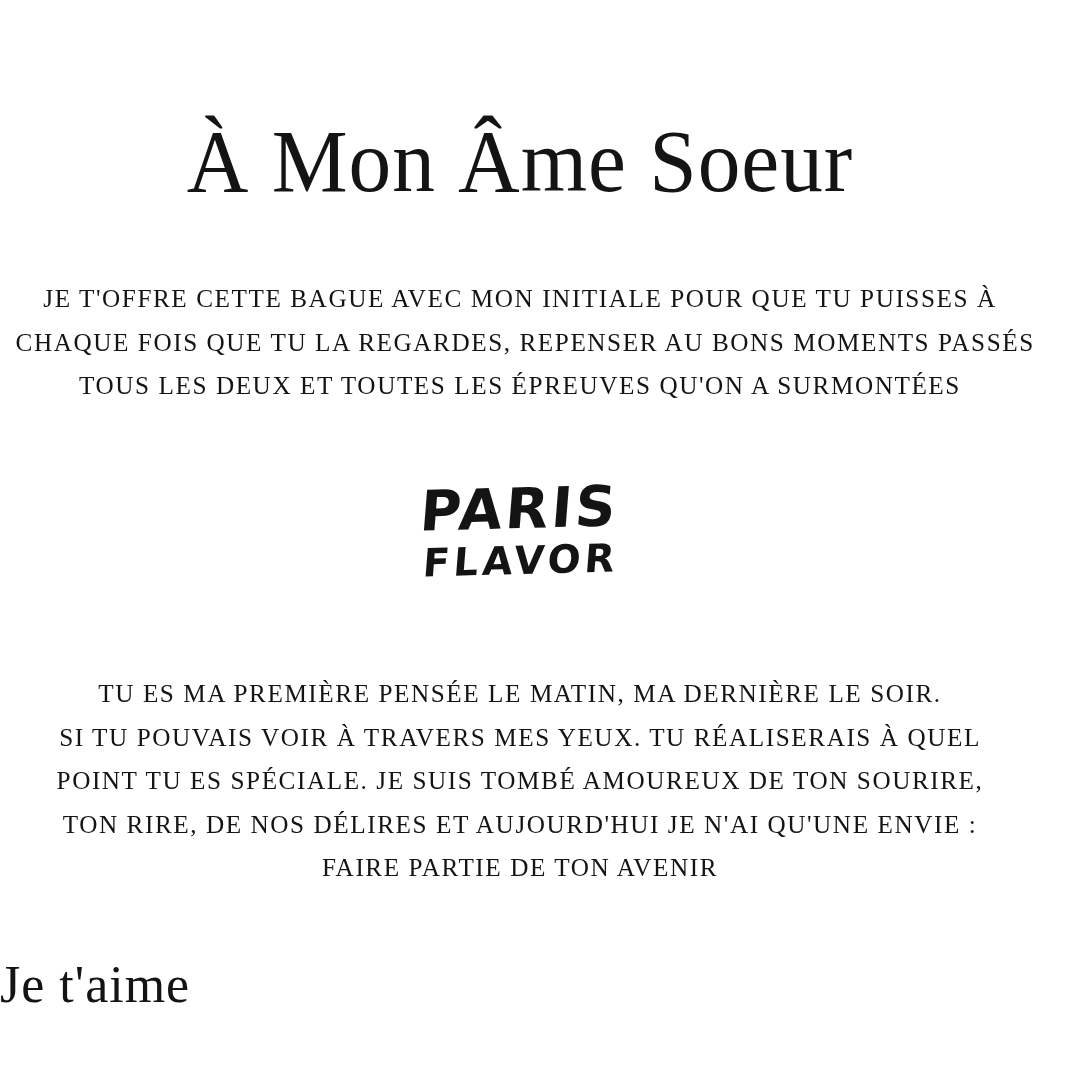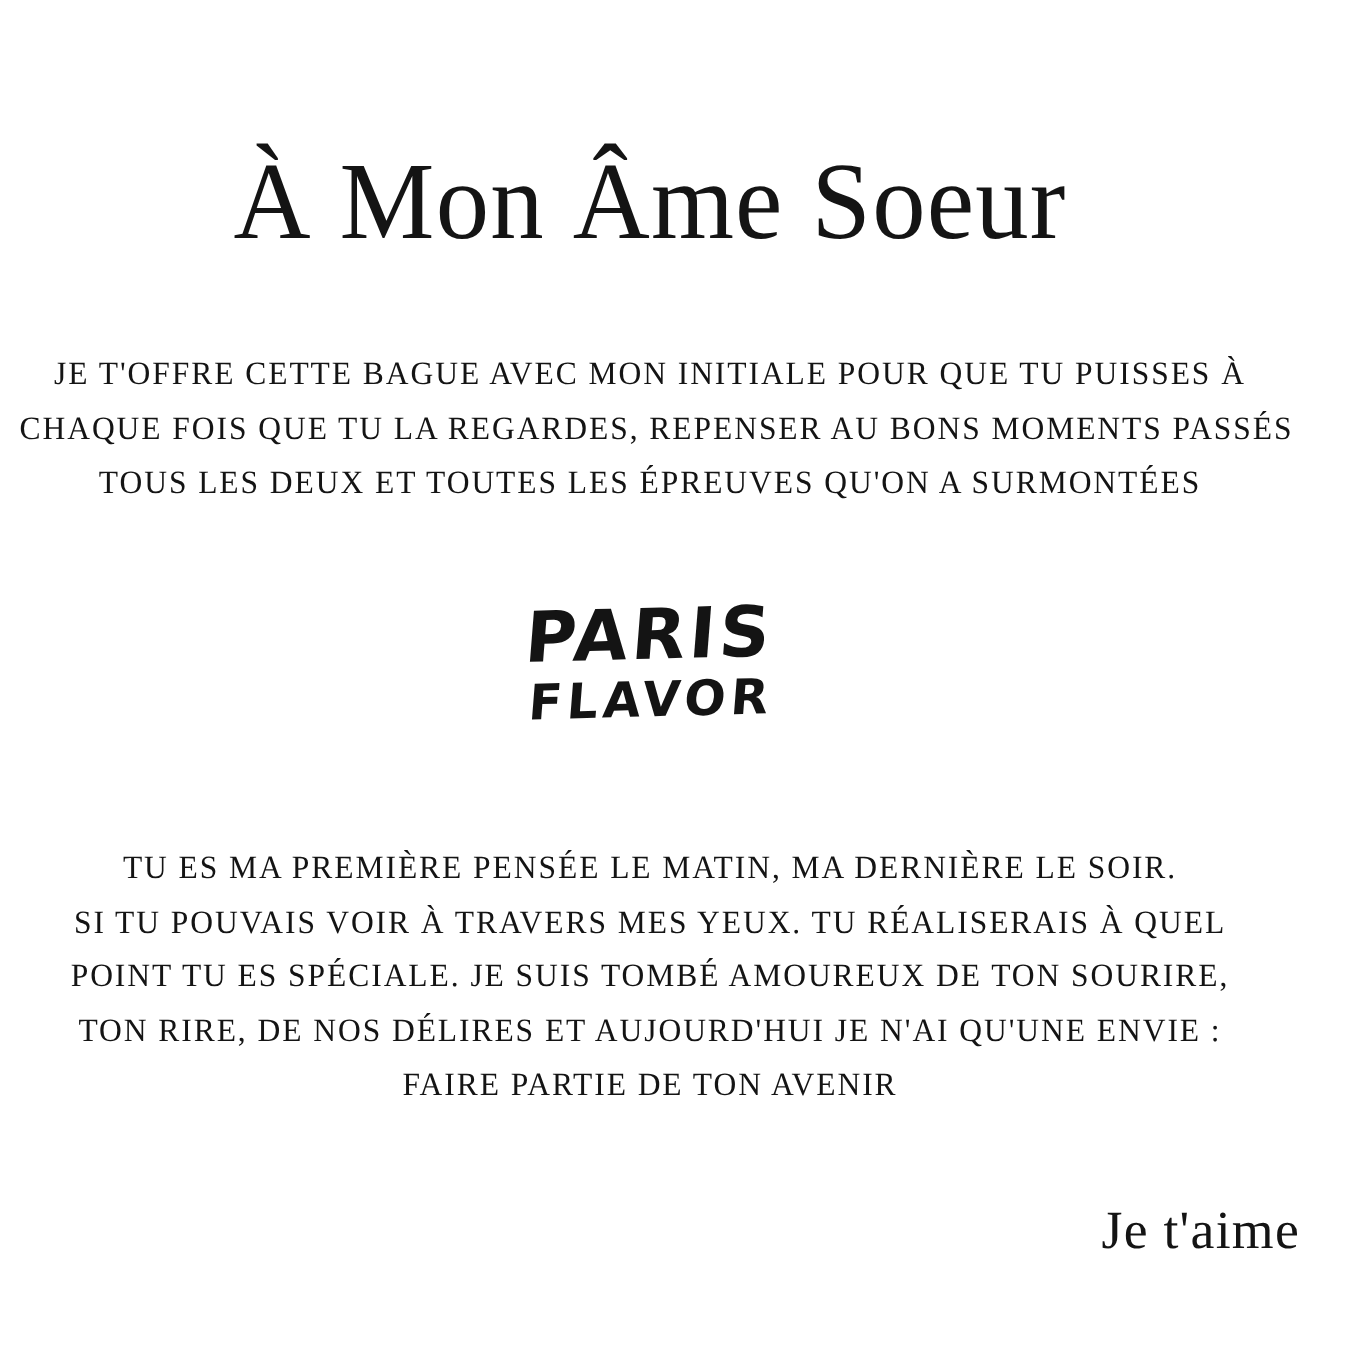--- a/index.html
+++ b/index.html
@@ -69,22 +69,22 @@
     line-height: 42px;
     letter-spacing: 4px;
     transform: skewX(-6deg);
     margin-top: 2px;
   }
   .closing {
     position: absolute;
     top: 948px;
     left: 0;
     width: 100%;
-    text-align: right;
-    font-size: 43px;
+    text-align: left;
+    font-size: 52px;
     line-height: 74px;
     letter-spacing: 1px;
     white-space: nowrap;
   }
 </style>
 </head>
 <body>
 
 <div class="card">
 

